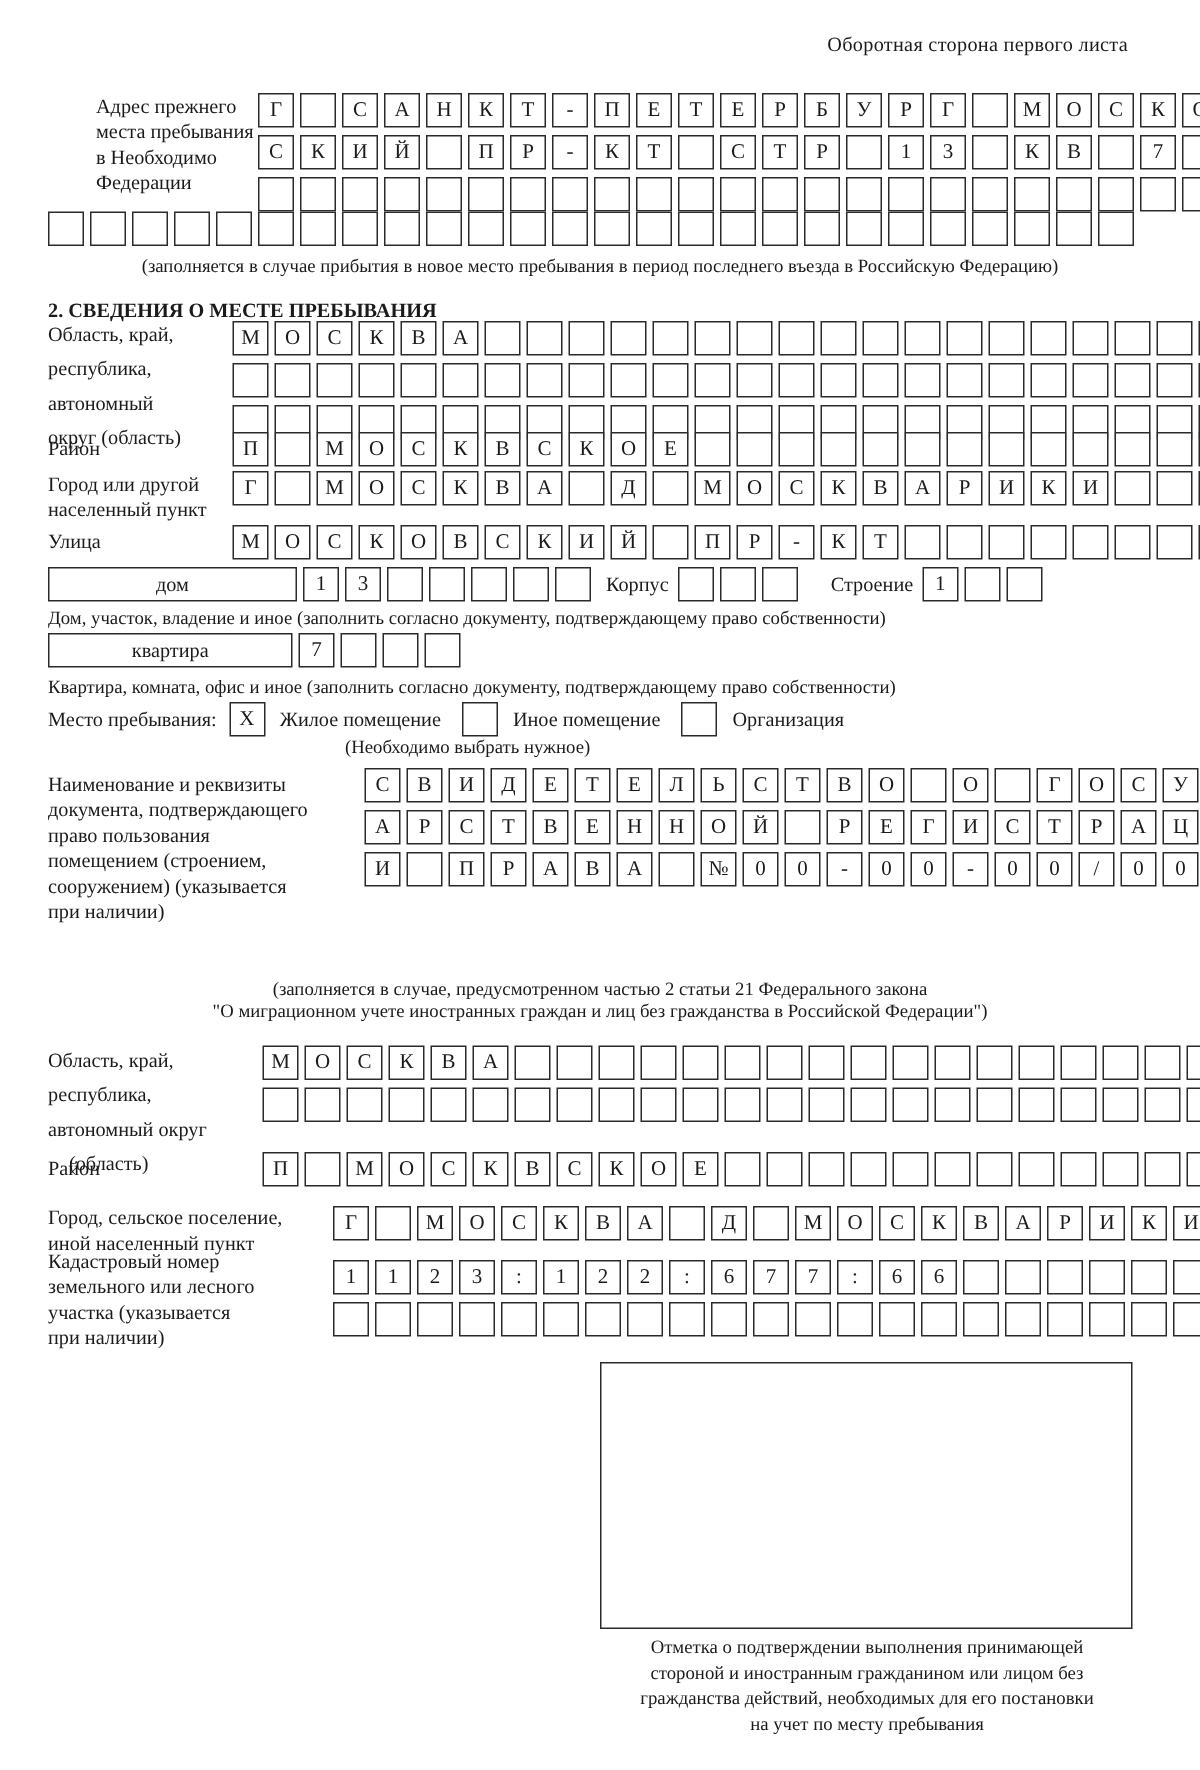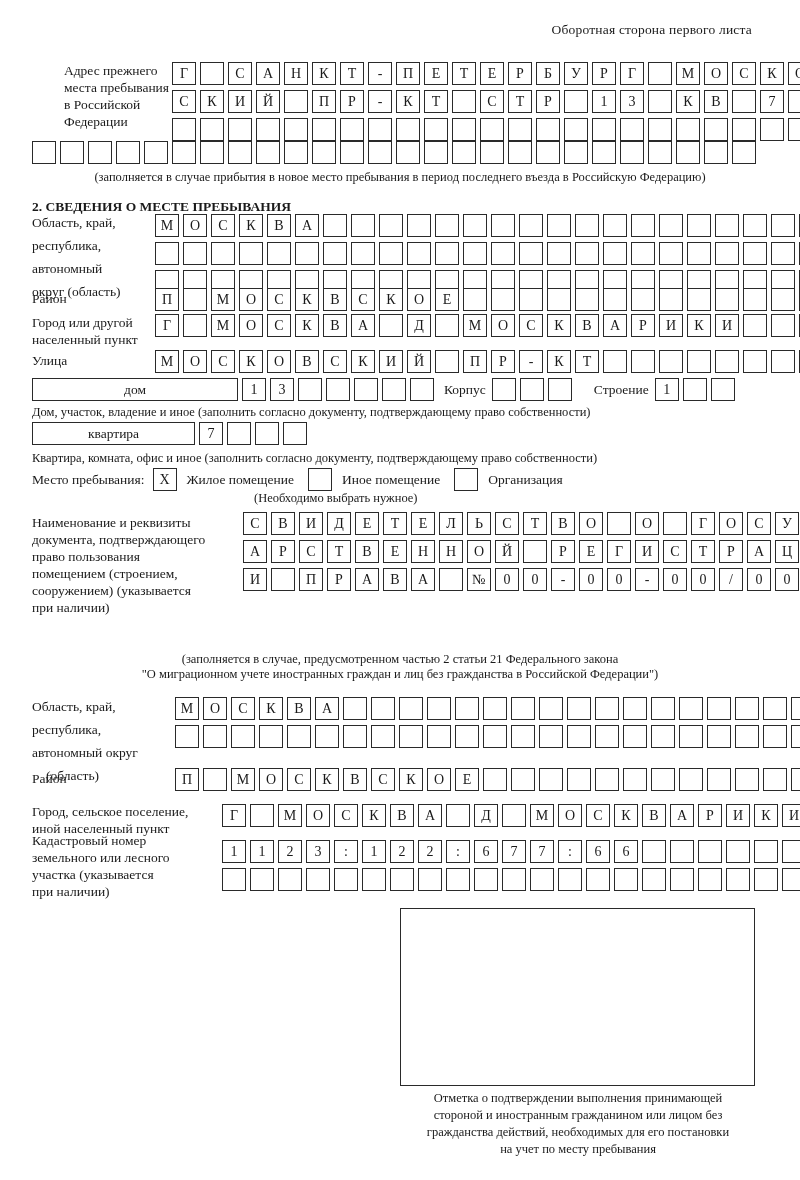--- a/index.html
+++ b/index.html
@@ -85,21 +85,21 @@
 </head>
 <body>
 
 <div class="page">
 
   <div class="hdr-right">Оборотная сторона первого листа</div>
 
   <div class="abs" style="left:32px; top:62px; width:130px;margin-left:32px;">
     <div class="label">Адрес прежнего</div>
     <div class="label">места пребывания</div>
-    <div class="label">в Российской</div>
+    <div class="label">в Необходимо</div>
     <div class="label">Федерации</div>
   </div>
 
   <div class="abs" id="prev-rows" style="left:172px; top:62px;">
       <div class="boxrow">
         <div class="bx">Г</div>
         <div class="bx"></div>
         <div class="bx">С</div>
         <div class="bx">А</div>
         <div class="bx">Н</div>
@@ -390,21 +390,21 @@
         <div class="bx"></div>
         <div class="bx"></div>
         <div class="bx"></div>
         <div class="bx"></div>
         <div class="bx"></div>
         <div class="bx"></div>
       </div>
     </div>
 
   <div class="abs" style="left:32px; top:378px; display:flex; align-items:center;">
-    <div class="widebox" style="width:206px;">дом</div>
+    <div class="widebox" style="width:166px;">дом</div>
     <div id="dom-values" style="display:flex;">
         <div class="bx">1</div>
         <div class="bx">3</div>
         <div class="bx"></div>
         <div class="bx"></div>
         <div class="bx"></div>
         <div class="bx"></div>
         <div class="bx"></div>
       </div>
     <div class="label" style="margin:0 6px 0 6px;">Корпус</div>
@@ -441,21 +441,21 @@
 
   <div class="abs" style="left:32px; top:468px; display:flex; align-items:center;">
     <div class="label">Место пребывания:</div>
     <div class="bx" style="margin-left:8px;">X</div>
     <div class="label" style="margin-left:6px;">Жилое помещение</div>
     <div class="bx" style="margin-left:14px;"></div>
     <div class="label" style="margin-left:6px;">Иное помещение</div>
     <div class="bx" style="margin-left:14px;"></div>
     <div class="label" style="margin-left:6px;">Организация</div>
   </div>
-  <div class="abs" style="left:230px; top:490px;margin-left:24px;">
+  <div class="abs" style="left:230px; top:490px;">
     <div class="label" style="font-size:12.5px;">(Необходимо выбрать нужное)</div>
   </div>
 
   <div class="abs" style="left:32px; top:514px; width:212px;">
     <div class="label">Наименование и реквизиты</div>
     <div class="label">документа, подтверждающего</div>
     <div class="label">право пользования</div>
     <div class="label">помещением (строением,</div>
     <div class="label">сооружением) (указывается</div>
     <div class="label">при наличии)</div>

